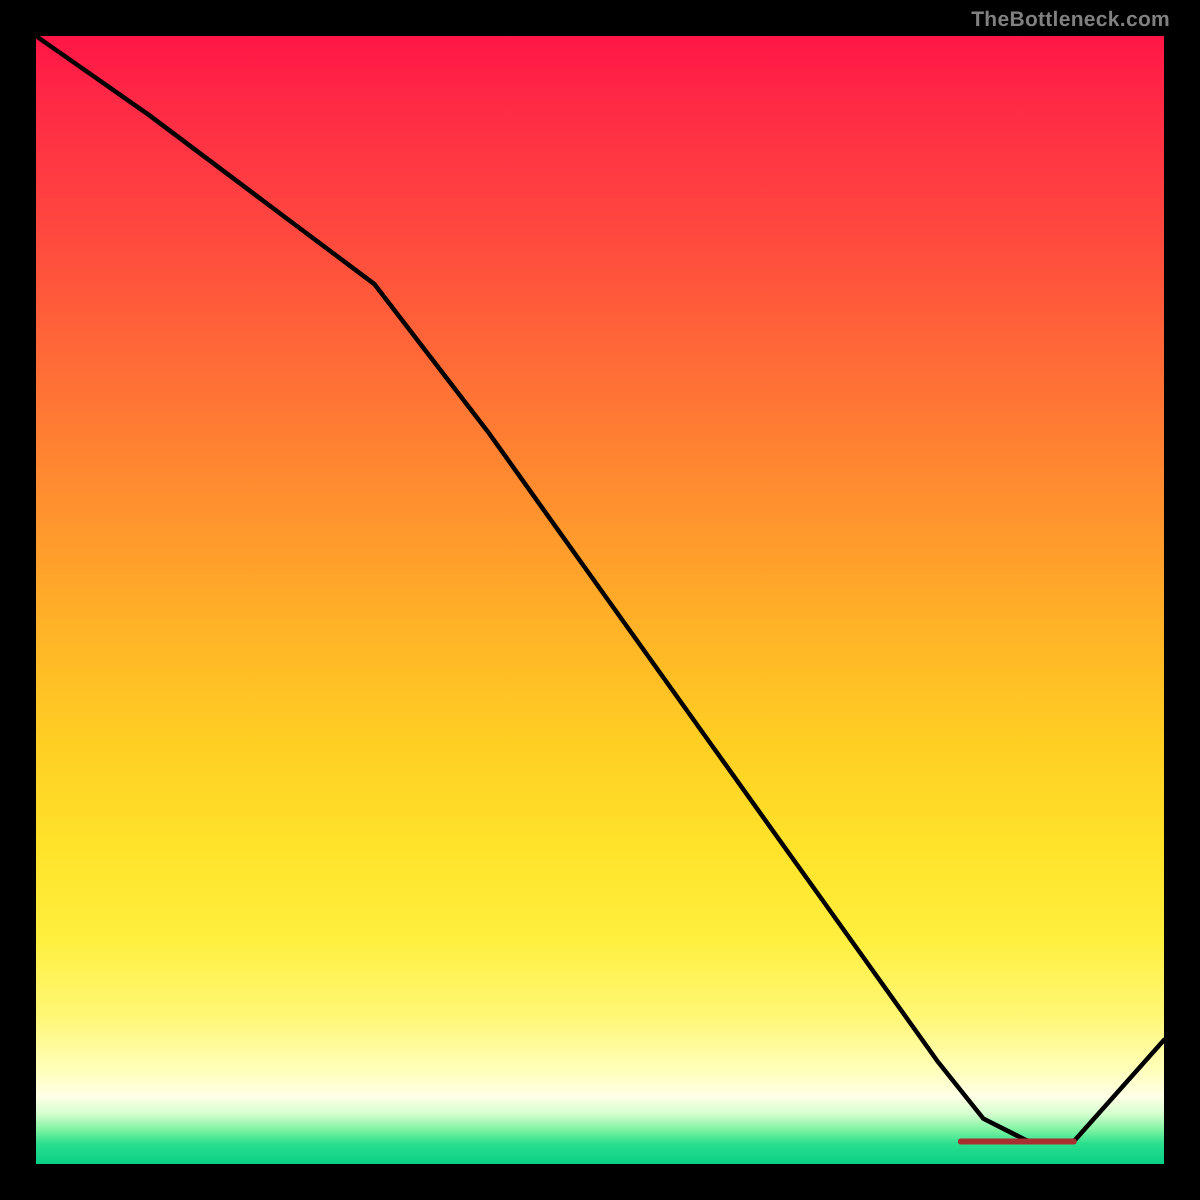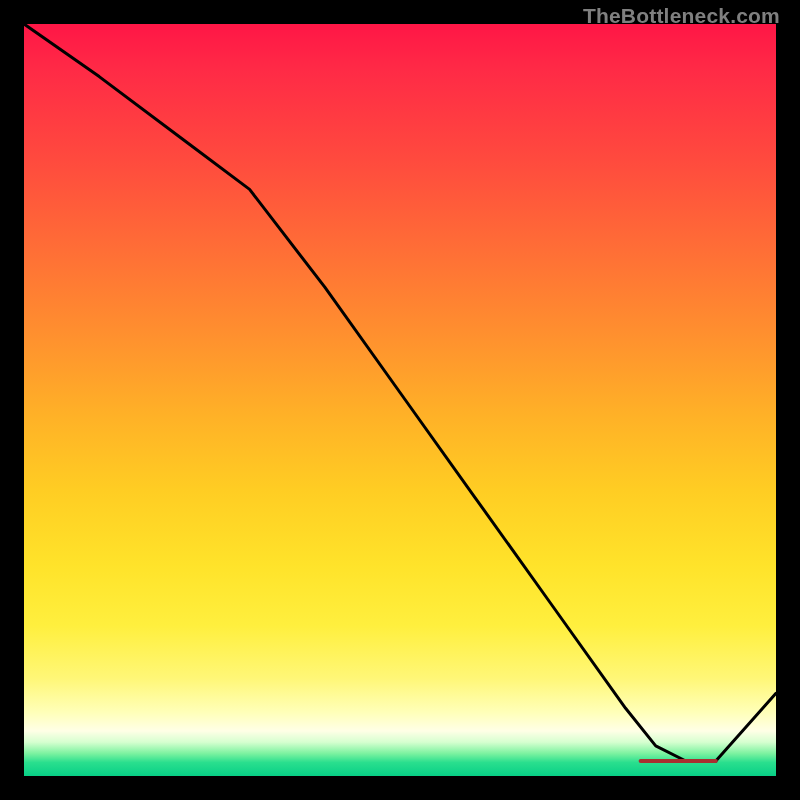--- a/index.html
+++ b/index.html
@@ -44,21 +44,21 @@
       #7cf2a0 97%,
       #2adf8e 98.2%,
       #08cf86 100%
     );
   }
   .watermark {
     position: absolute;
     top: 4px;
     right: 20px;
     color: #808080;
-    font-size: 21px;
+    font-size: 14px;
     font-weight: 600;
     letter-spacing: 0.2px;
     pointer-events: none;
   }
   .svg-layer {
     position: absolute;
     inset: 0;
     width: 800px;
     height: 800px;
   }

